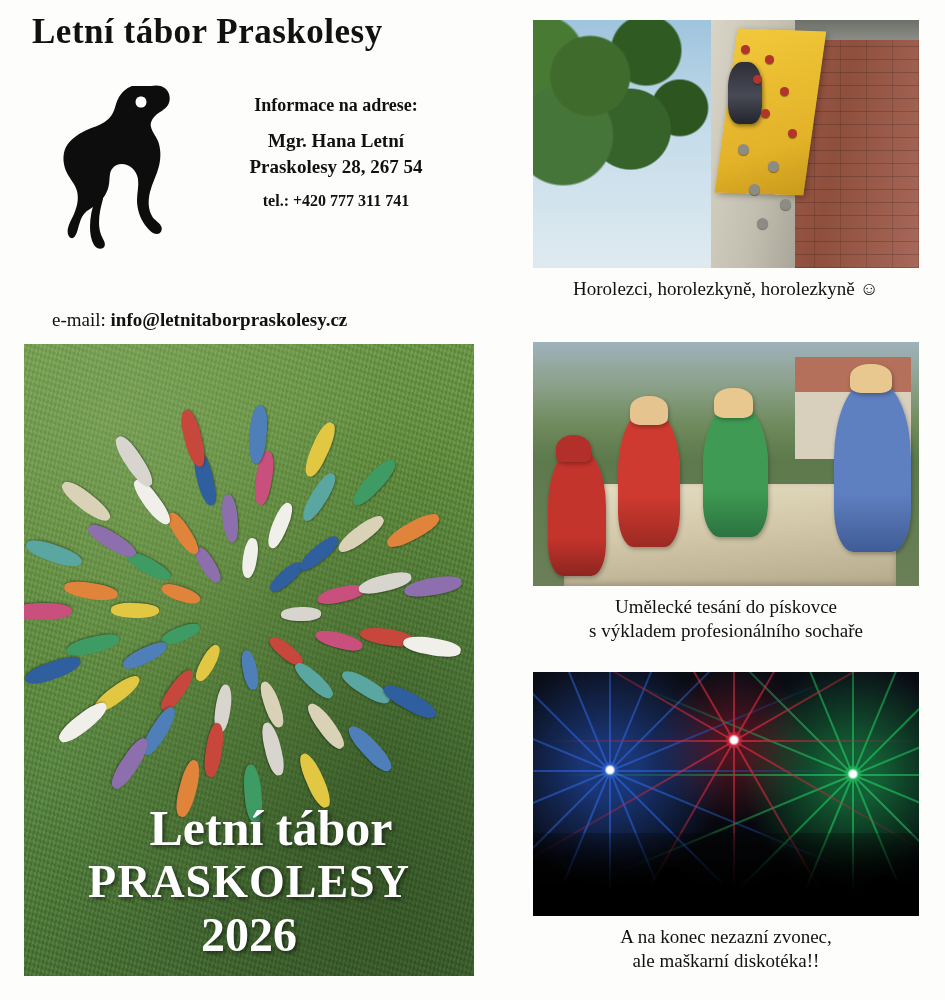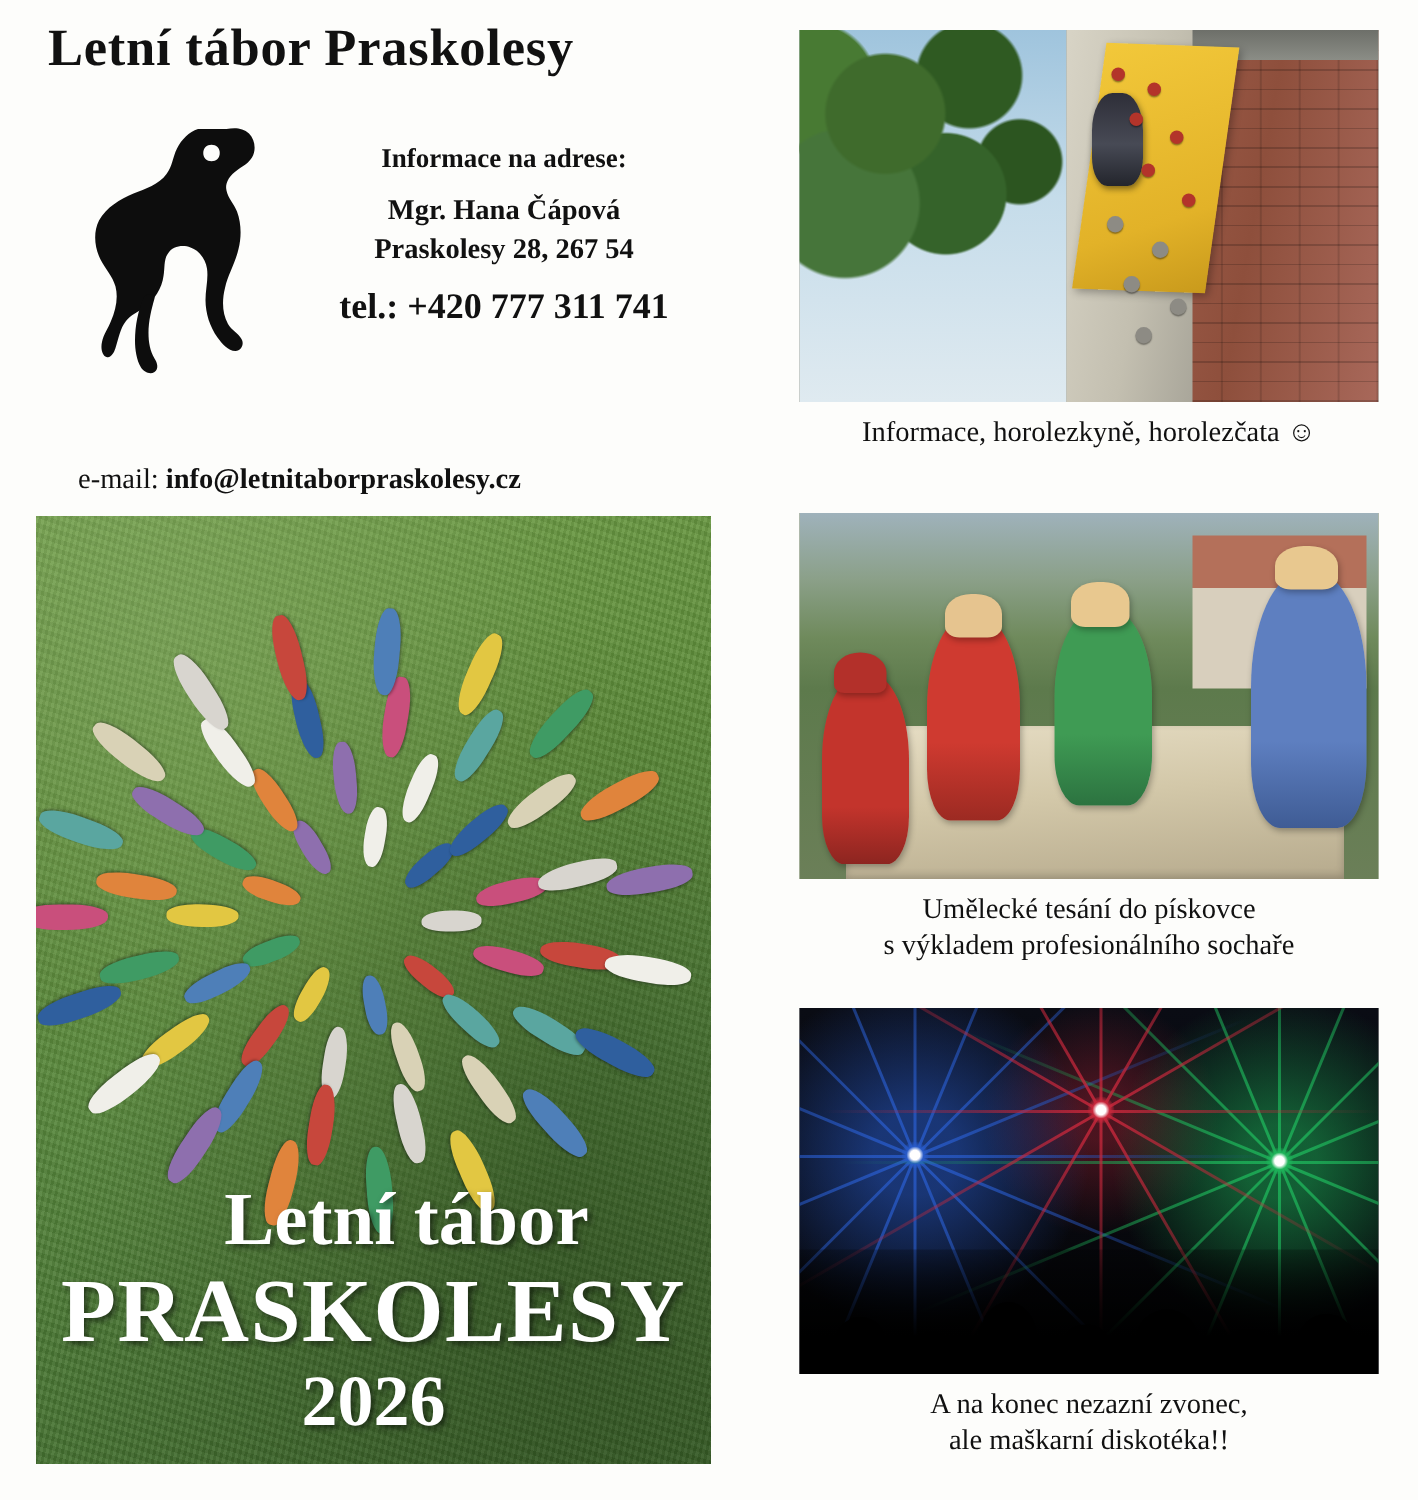--- a/index.html
+++ b/index.html
@@ -59,21 +59,21 @@
   }
   .contact-block .line-info {
     font-size: 18px;
     margin-bottom: 12px;
   }
   .contact-block .line-name {
     font-size: 19px;
     line-height: 1.35;
   }
   .contact-block .line-tel {
-    font-size: 24px;
+    font-size: 16px;
     margin-top: 13px;
   }
   .contact-block .line-note {
     font-size: 14px;
     margin-top: 2px;
   }
 
   .web-line {
     position: absolute;
     left: 28px;
@@ -134,21 +134,21 @@
     position: absolute;
     left: 0;
     right: 0;
     bottom: 14px;
     text-align: center;
     color: #fff;
     text-shadow: 2px 2px 4px rgba(0,0,0,0.55);
     font-weight: bold;
   }
   .poster-text .l1 { font-size: 50px; line-height: 1.1; padding-left: 44px; }
-  .poster-text .l2 { font-size: 60px; line-height: 1.15; letter-spacing: 1px; }
+  .poster-text .l2 { font-size: 46px; line-height: 1.15; letter-spacing: 1px; }
   .poster-text .l3 { font-size: 48px; line-height: 1.1; }
 
   
   .right-col {
     position: absolute;
     left: 520px;
     top: 0;
     width: 425px;
     height: 1000px;
   }
@@ -300,21 +300,21 @@
     <div class="horse-wrap">
       <svg viewBox="0 0 160 180" width="160" height="180" aria-hidden="true">
         <path fill="#0d0d0d" d="M96 8c-6 2-11 7-14 13-3 6-3 12-7 17-5 7-14 10-22 13-9 4-18 9-23 18-4 8-3 18 1 26 3 6 8 11 10 18 2 8 0 16-3 23-2 5-5 9-6 14-1 4 0 9 3 10 3 1 5-3 6-6 2-6 3-13 7-18 3-4 8-6 12-9 7-5 12-13 13-21 1-5 0-11 3-15 3-5 10-6 15-4 6 2 10 8 11 14 1 7-1 14-1 21 0 9 3 18 8 25 3 4 7 9 12 9 4 0 6-5 4-8-2-4-7-6-9-10-4-7-4-16-2-24 2-9 7-17 9-26 2-8 2-17-1-25-2-5-6-9-7-14-1-4 1-8 4-11 4-4 10-6 13-11 3-5 2-12-2-16-4-4-10-4-15-3zm13 12c2 2 2 6 0 8-2 2-6 2-8 0-2-2-2-6 0-8 2-2 6-2 8 0z"></path>
         <path fill="#0d0d0d" d="M60 120c-4 9-6 19-6 29 0 6 1 13 4 18 2 3 6 5 9 3 3-2 2-6 0-9-3-5-4-11-4-17 0-8 2-16 4-23 1-3-5-4-7-1z"></path>
       </svg>
     </div>
 
     <div class="contact-block">
       <div class="line-info">Informace na adrese:</div>
       <div class="line-name">
-        <div>Mgr. Hana Čápová</div>
+        <div>Mgr. Hana Letní</div>
         <div>Praskolesy 28, 267 54</div>
       </div>
       <div class="line-tel">tel.: +420 777 311 741</div>
     </div>
 
 
     <div class="email-line">
       <span class="em-label">e-mail:</span>
       <span class="em-addr">info@letnitaborpraskolesy.cz</span>
     </div>
@@ -407,21 +407,21 @@
         <div class="hold" style="left:64%; top:27%;"></div>
         <div class="hold" style="left:59%; top:36%;"></div>
         <div class="hold" style="left:66%; top:44%;"></div>
         <div class="hold grey" style="left:53%; top:50%;"></div>
         <div class="hold grey" style="left:61%; top:57%;"></div>
         <div class="hold grey" style="left:56%; top:66%;"></div>
         <div class="hold grey" style="left:64%; top:72%;"></div>
         <div class="hold grey" style="left:58%; top:80%;"></div>
       </div>
       <div class="caption">
-        <span>Informace, horolezkyně, horolezčata</span>
+        <span>Horolezci, horolezkyně, horolezkyně</span>
         <span class="smiley">☺</span>
       </div>
     </div>
 
     <div class="photo-card p3">
       <div class="photo">
         <div class="disco-bg"></div>
         <div id="beams-layer">
             <div class="beam" style="left: 20%; top: 40%; width: 62%; background: linear-gradient(90deg, rgb(40, 90, 200) 0%, rgba(0, 0, 0, 0) 100%); transform: rotate(0deg);"></div>
             <div class="beam" style="left: 20%; top: 40%; width: 70%; background: linear-gradient(90deg, rgb(40, 90, 200) 0%, rgba(0, 0, 0, 0) 100%); transform: rotate(22.5deg);"></div>

